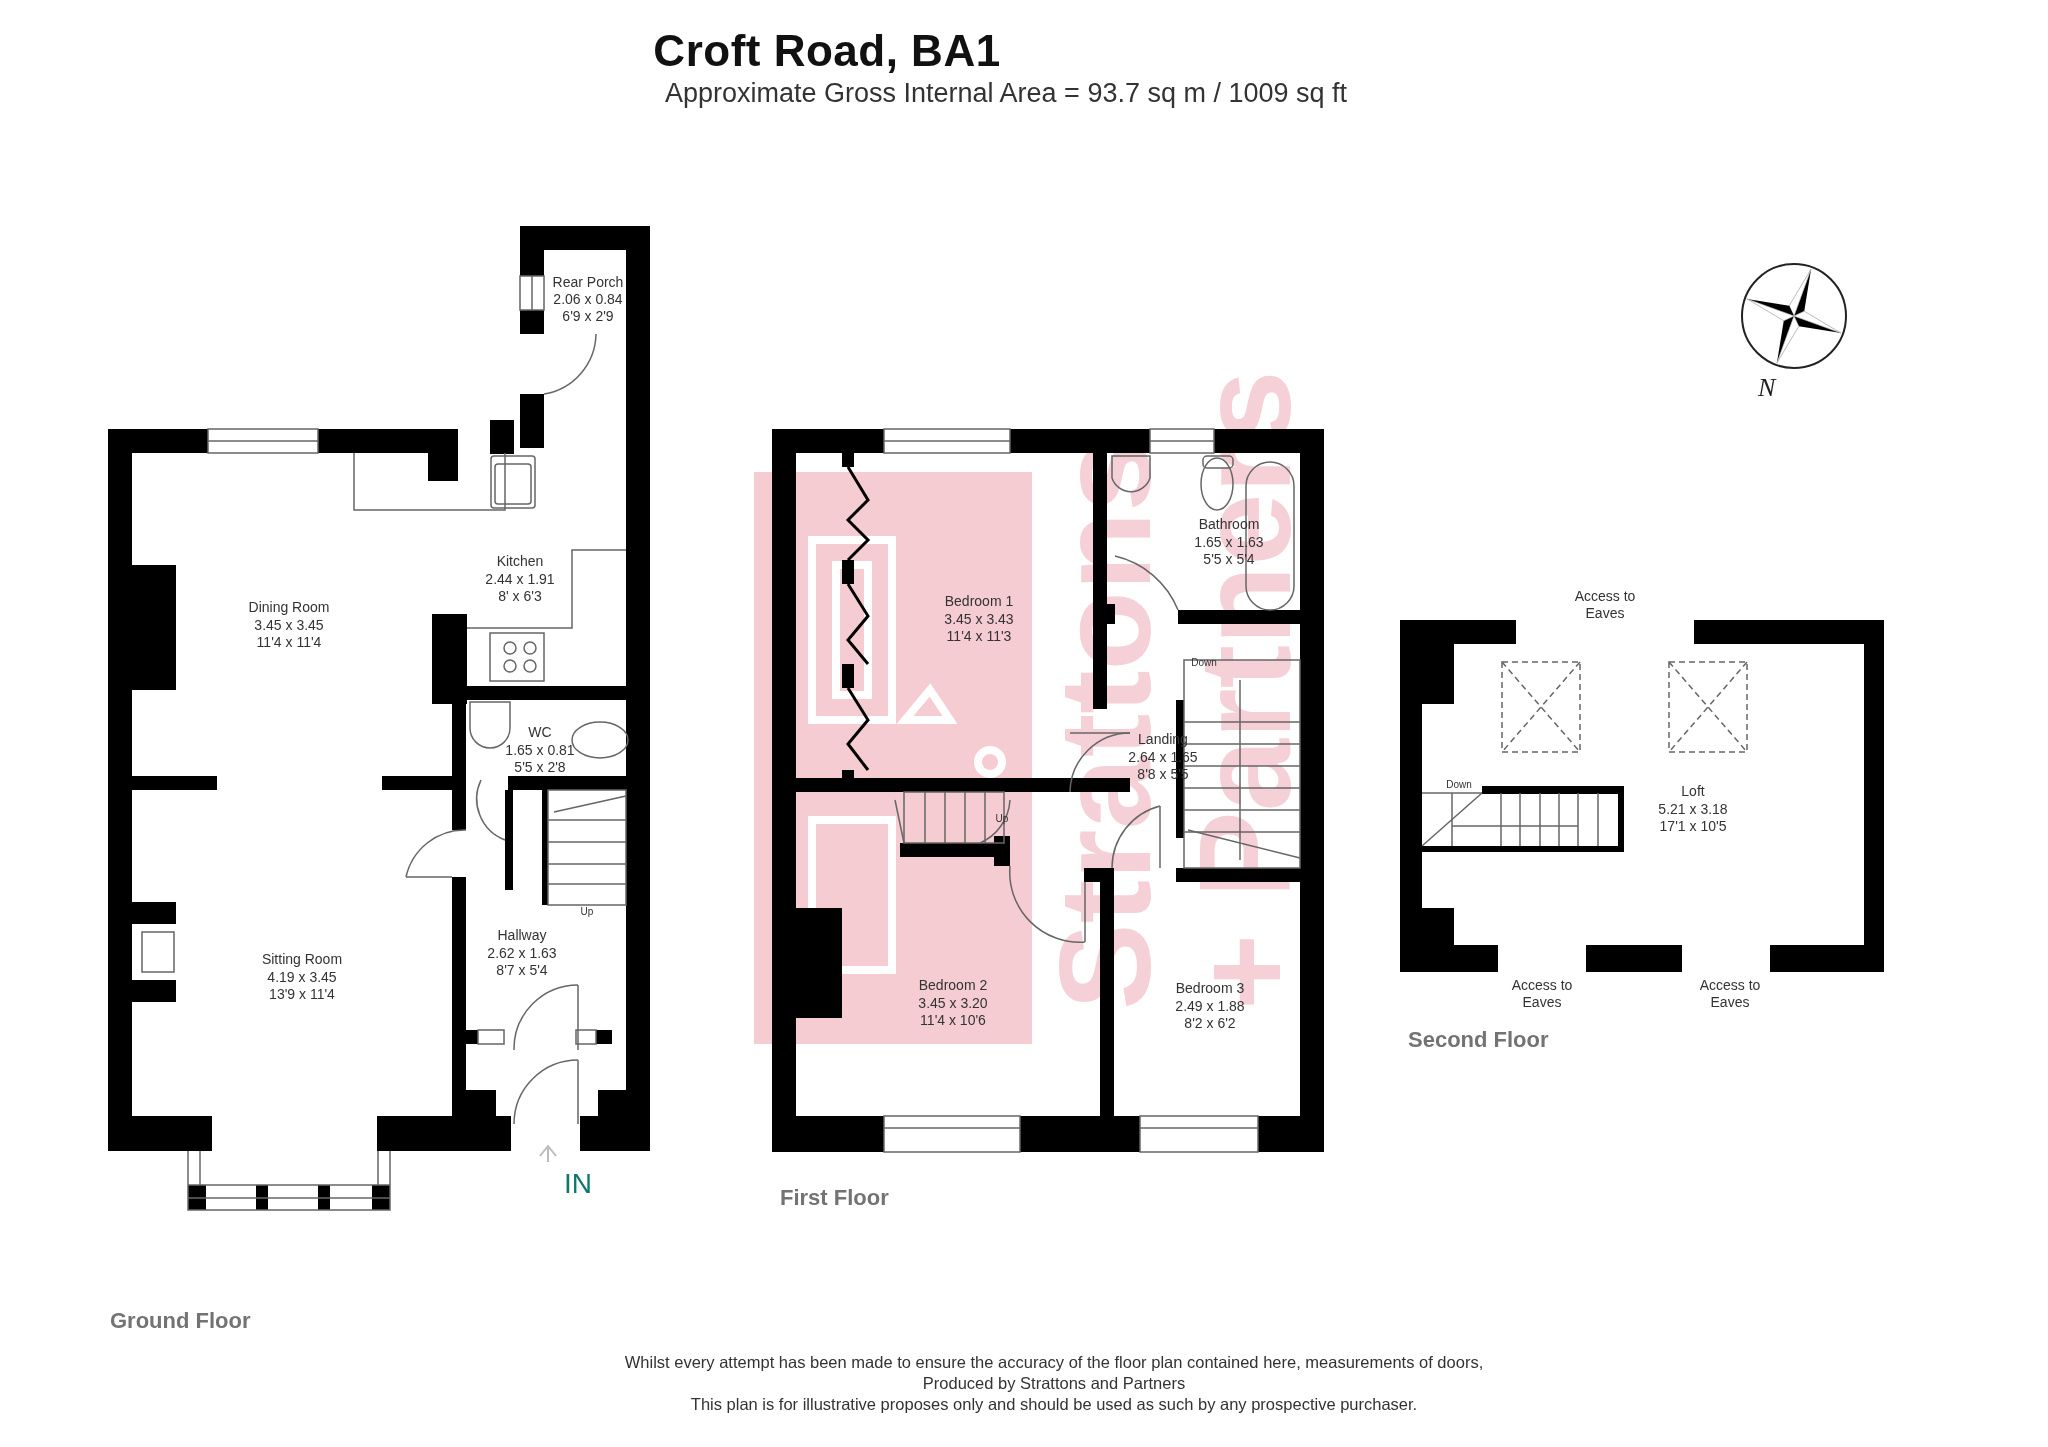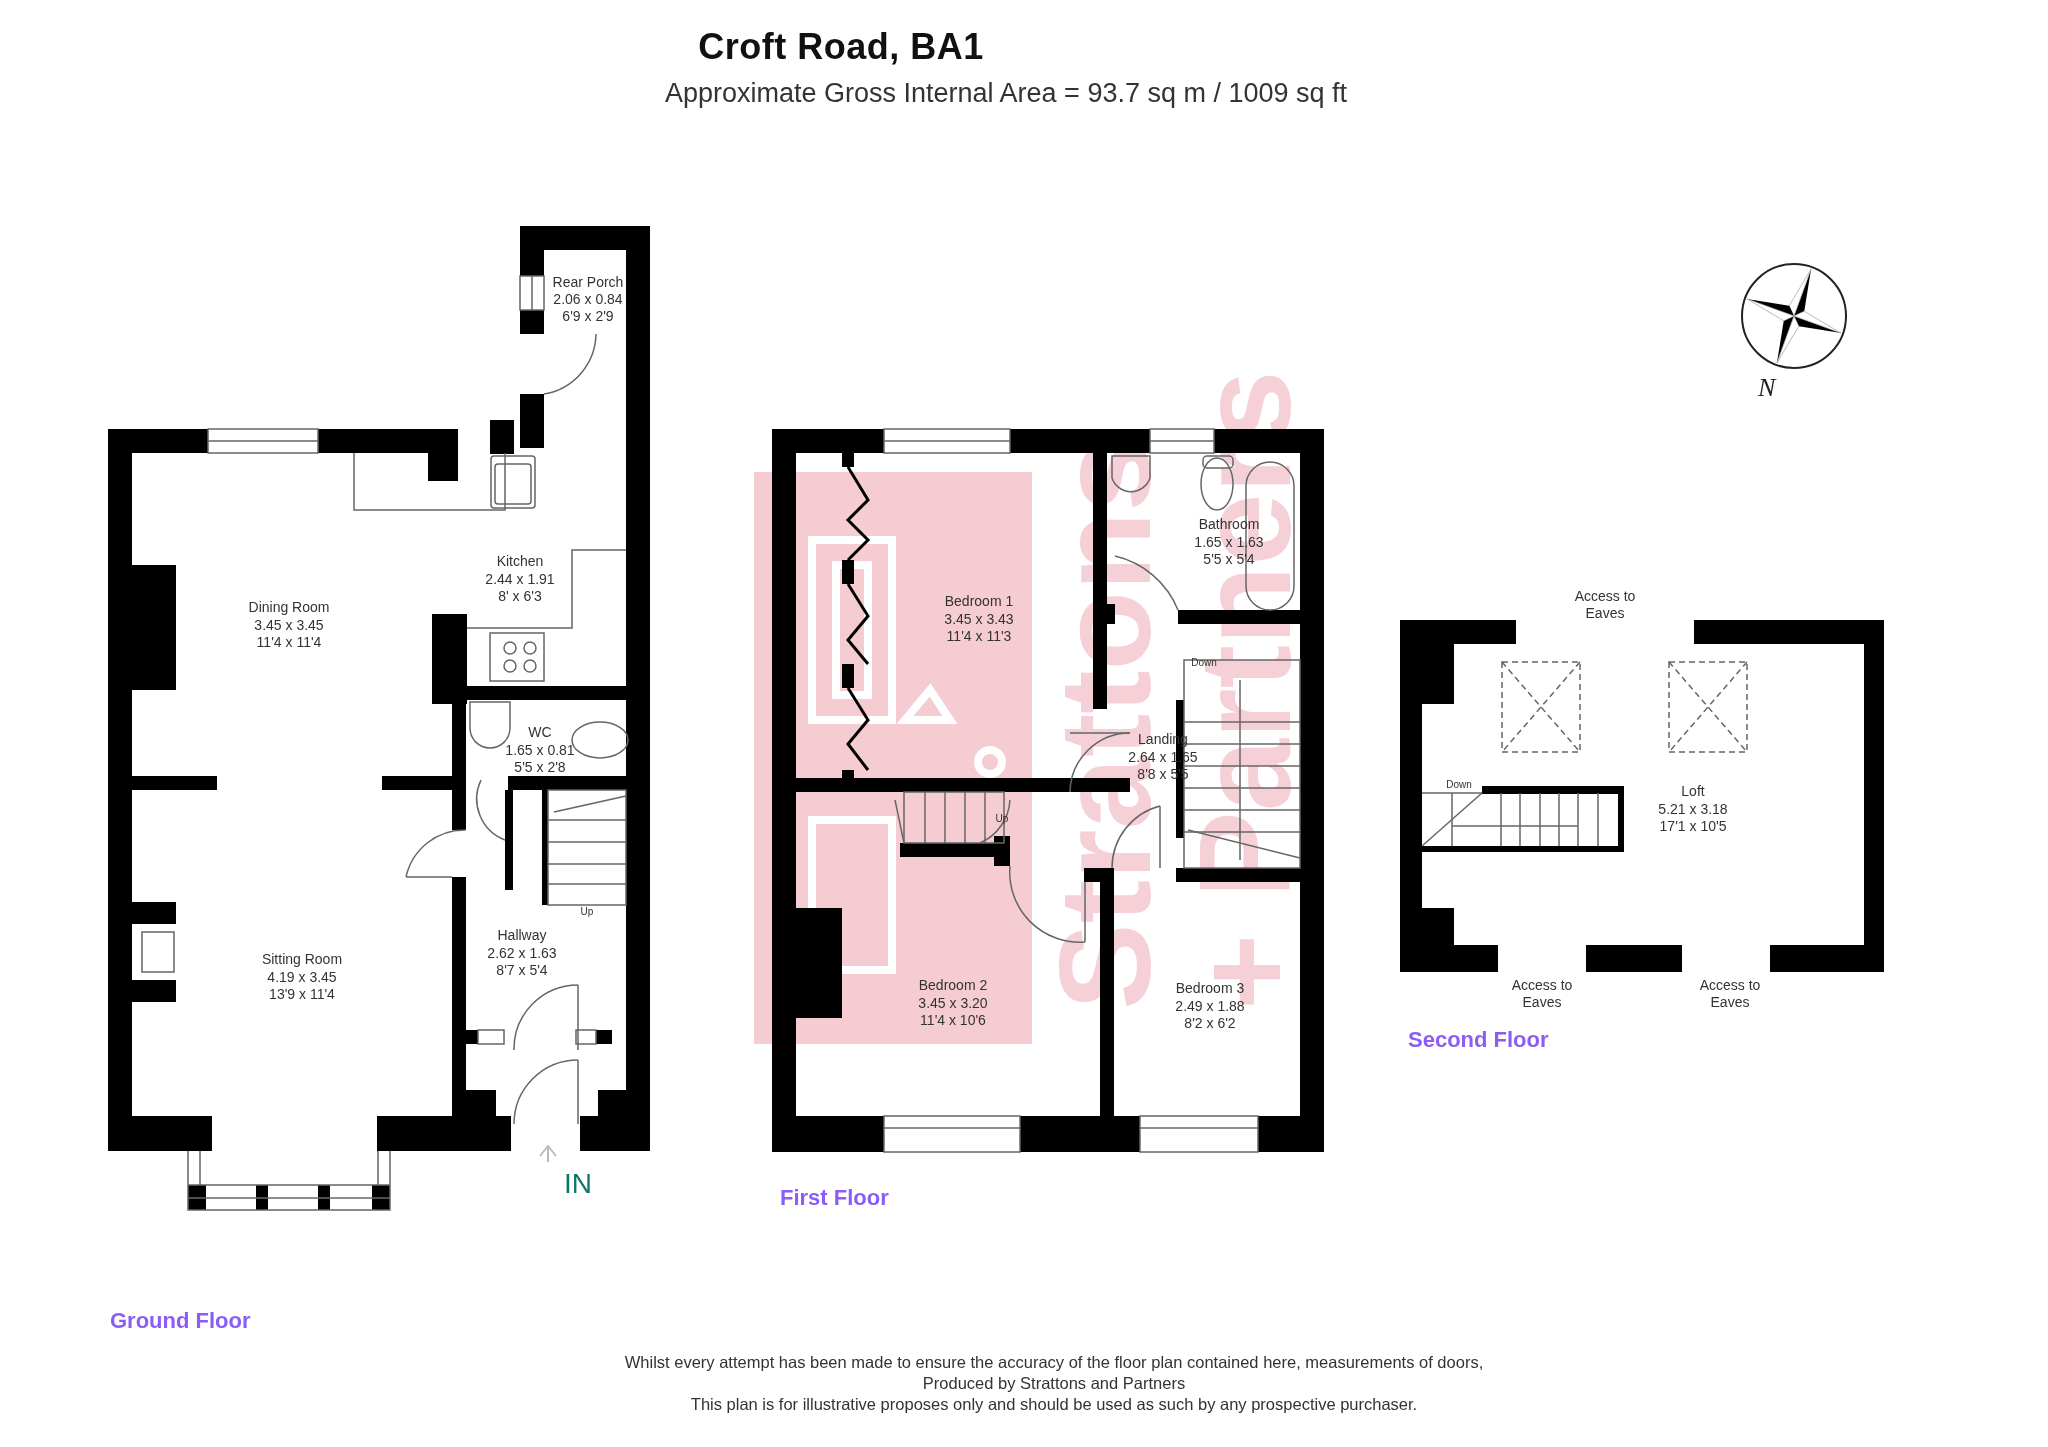--- a/index.html
+++ b/index.html
@@ -1,20 +1,20 @@
 <!DOCTYPE html>
 <html><head>
 <meta charset="utf-8">
 <style>
   html, body { margin:0; padding:0; background:#ffffff; }
   body { width:2048px; height:1447px; position:relative; overflow:hidden; font-family:"Liberation Sans", sans-serif; color:#222; }
-  .title { position:absolute; left:15px; width:1652px; top:26px; text-align:center; font-size:36px; font-weight:bold; color:#111; letter-spacing:0.5px; }
+  .title { position:absolute; left:1px; width:1652px; top:26px; text-align:center; font-size:44px; font-weight:bold; color:#111; letter-spacing:0.5px; }
   .subtitle { position:absolute; left:0; width:2012px; top:78px; text-align:center; font-size:27px; color:#333; }
   svg.plan { position:absolute; left:0; top:0; width:2048px; height:1447px; }
-  .floor-label { position:absolute; font-size:22px; font-weight:bold; color:#8b5cf6; }
+  .floor-label { position:absolute; font-size:22px; font-weight:bold; color:#737373; }
   .disclaimer { position:absolute; left:544px; top:1352px; width:1020px; font-size:16.5px; line-height:21px; color:#333;text-align:center; }
   .disclaimer div { white-space:nowrap; }
   .room-text { font-family:"Liberation Sans", sans-serif; fill:#333; text-anchor:middle; }
   .in-label { position:absolute; left:564px; top:1168px; font-size:28px; color:#0f766e; }
 </style>
 </head>
 <body>
 
 <div class="title">Croft Road, BA1</div>
 <div class="subtitle">Approximate Gross Internal Area = 93.7 sq m / 1009 sq ft</div>

